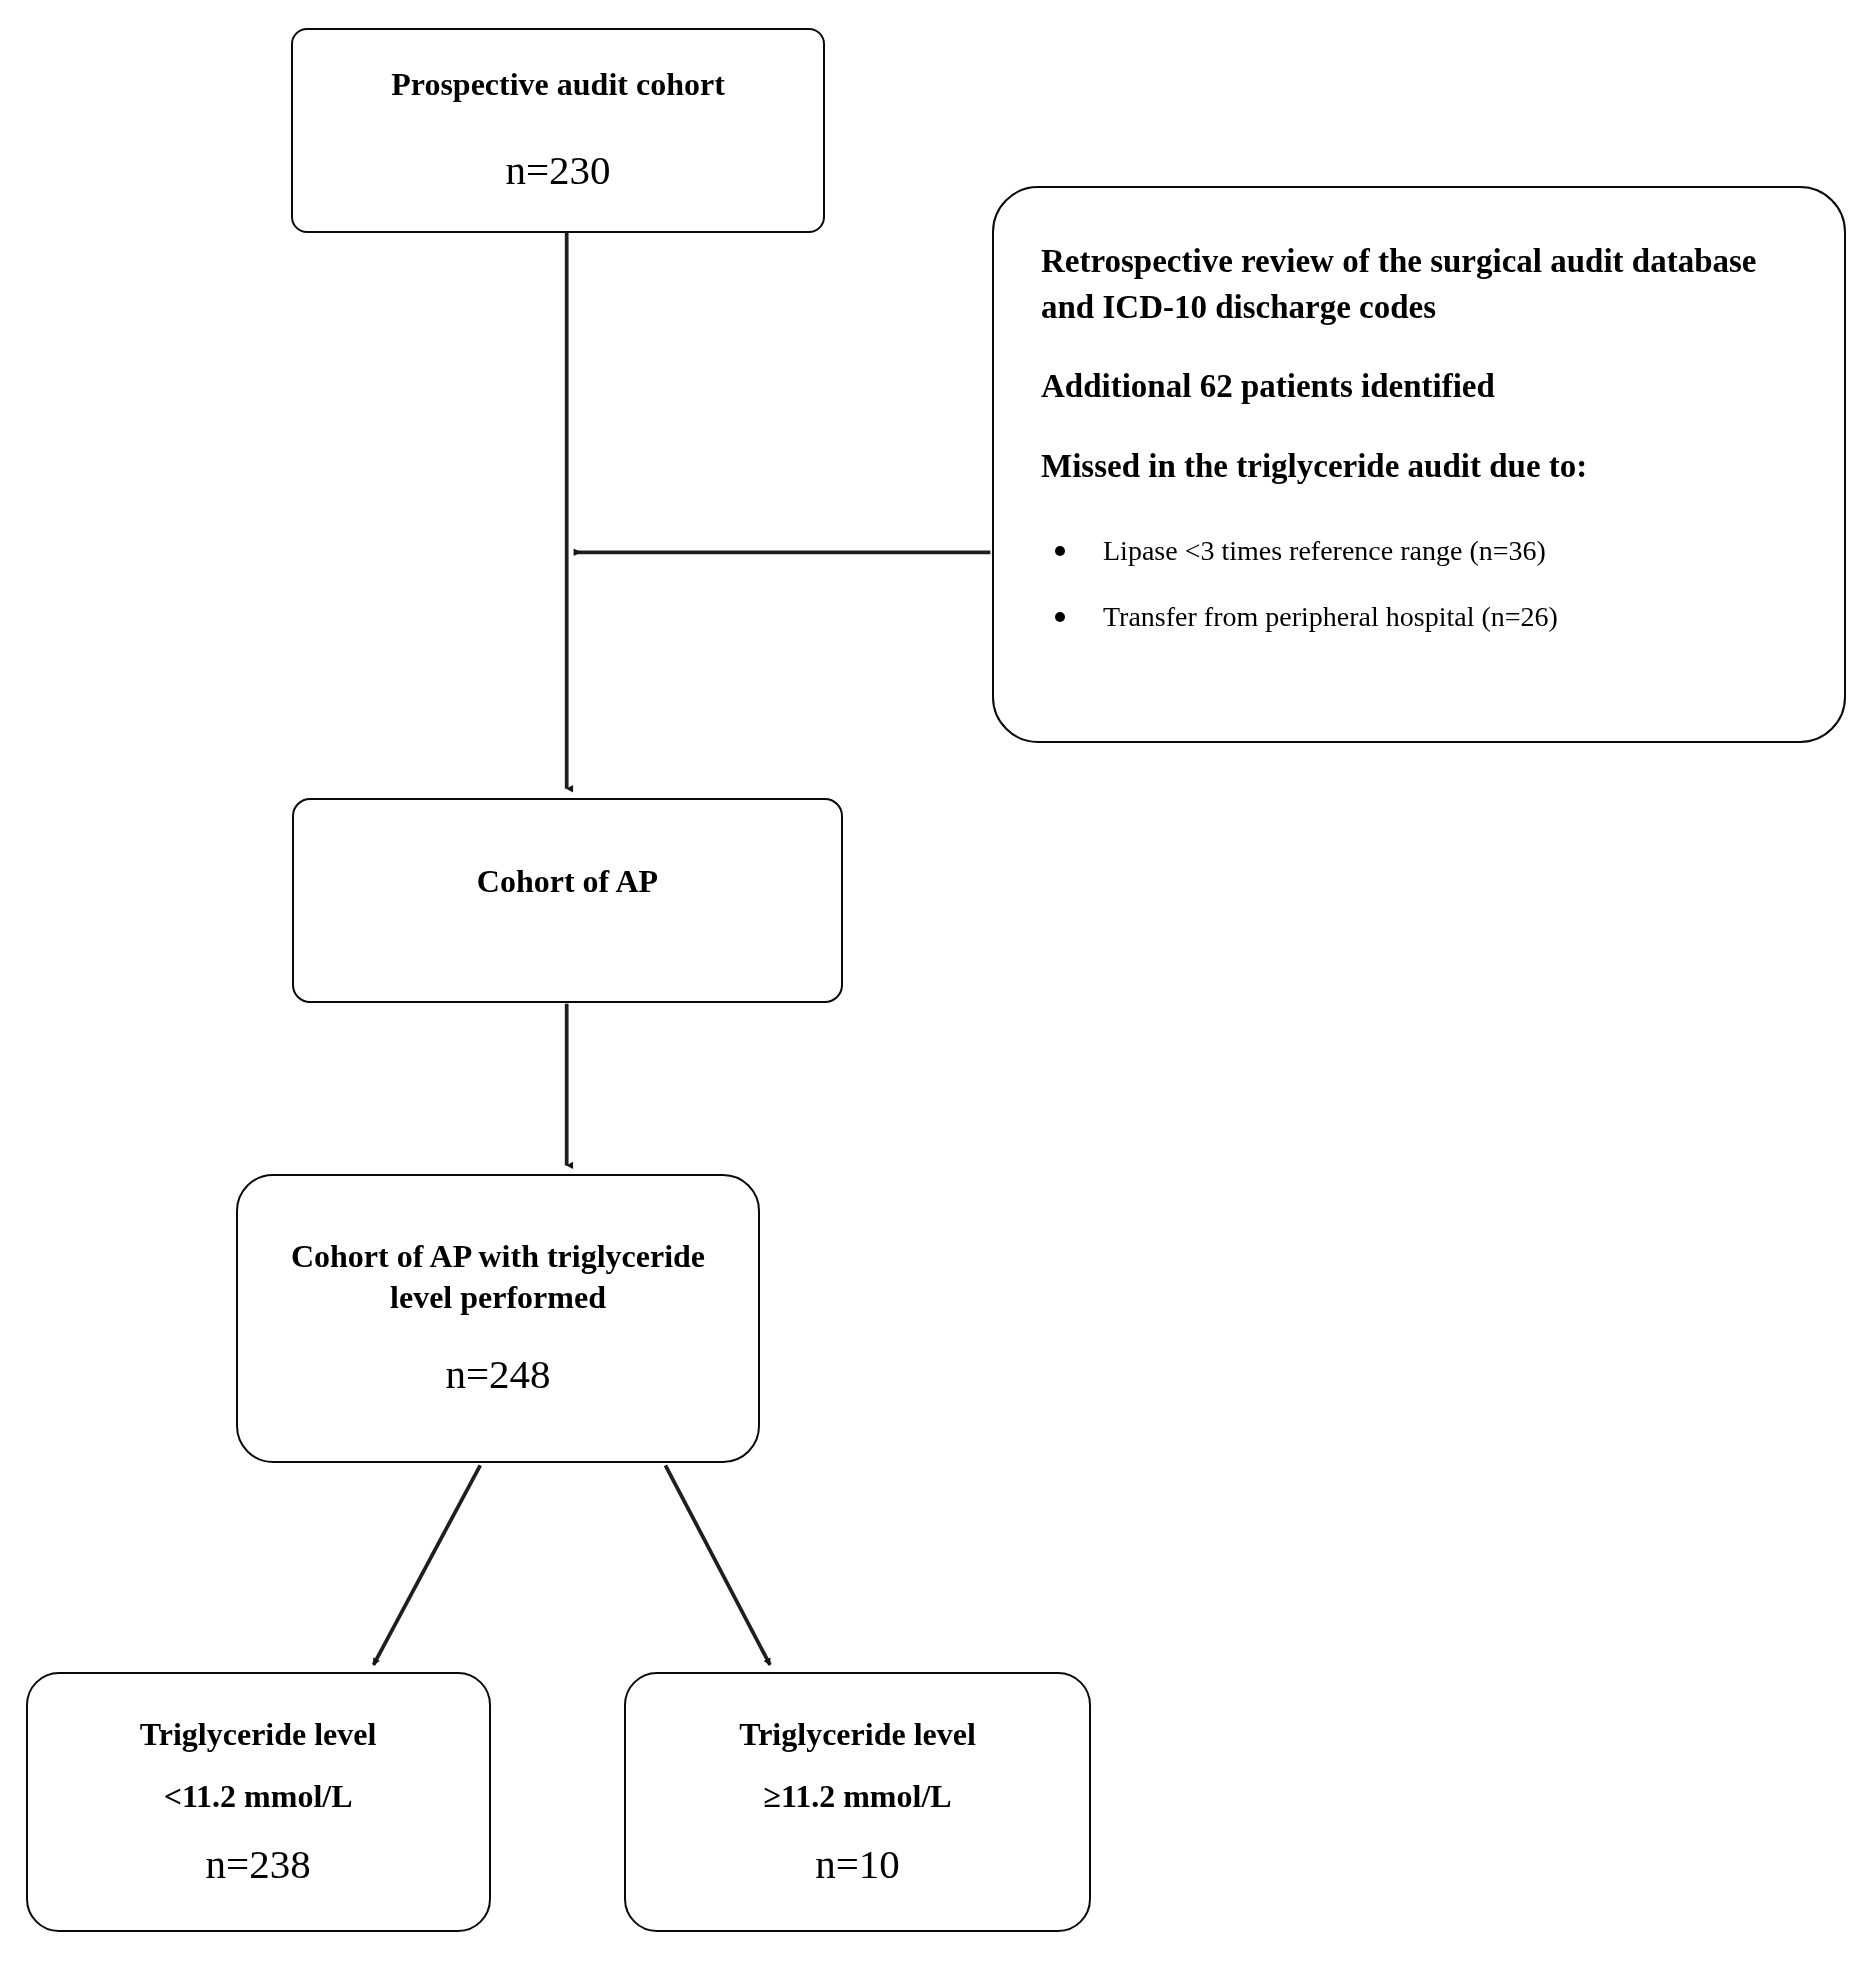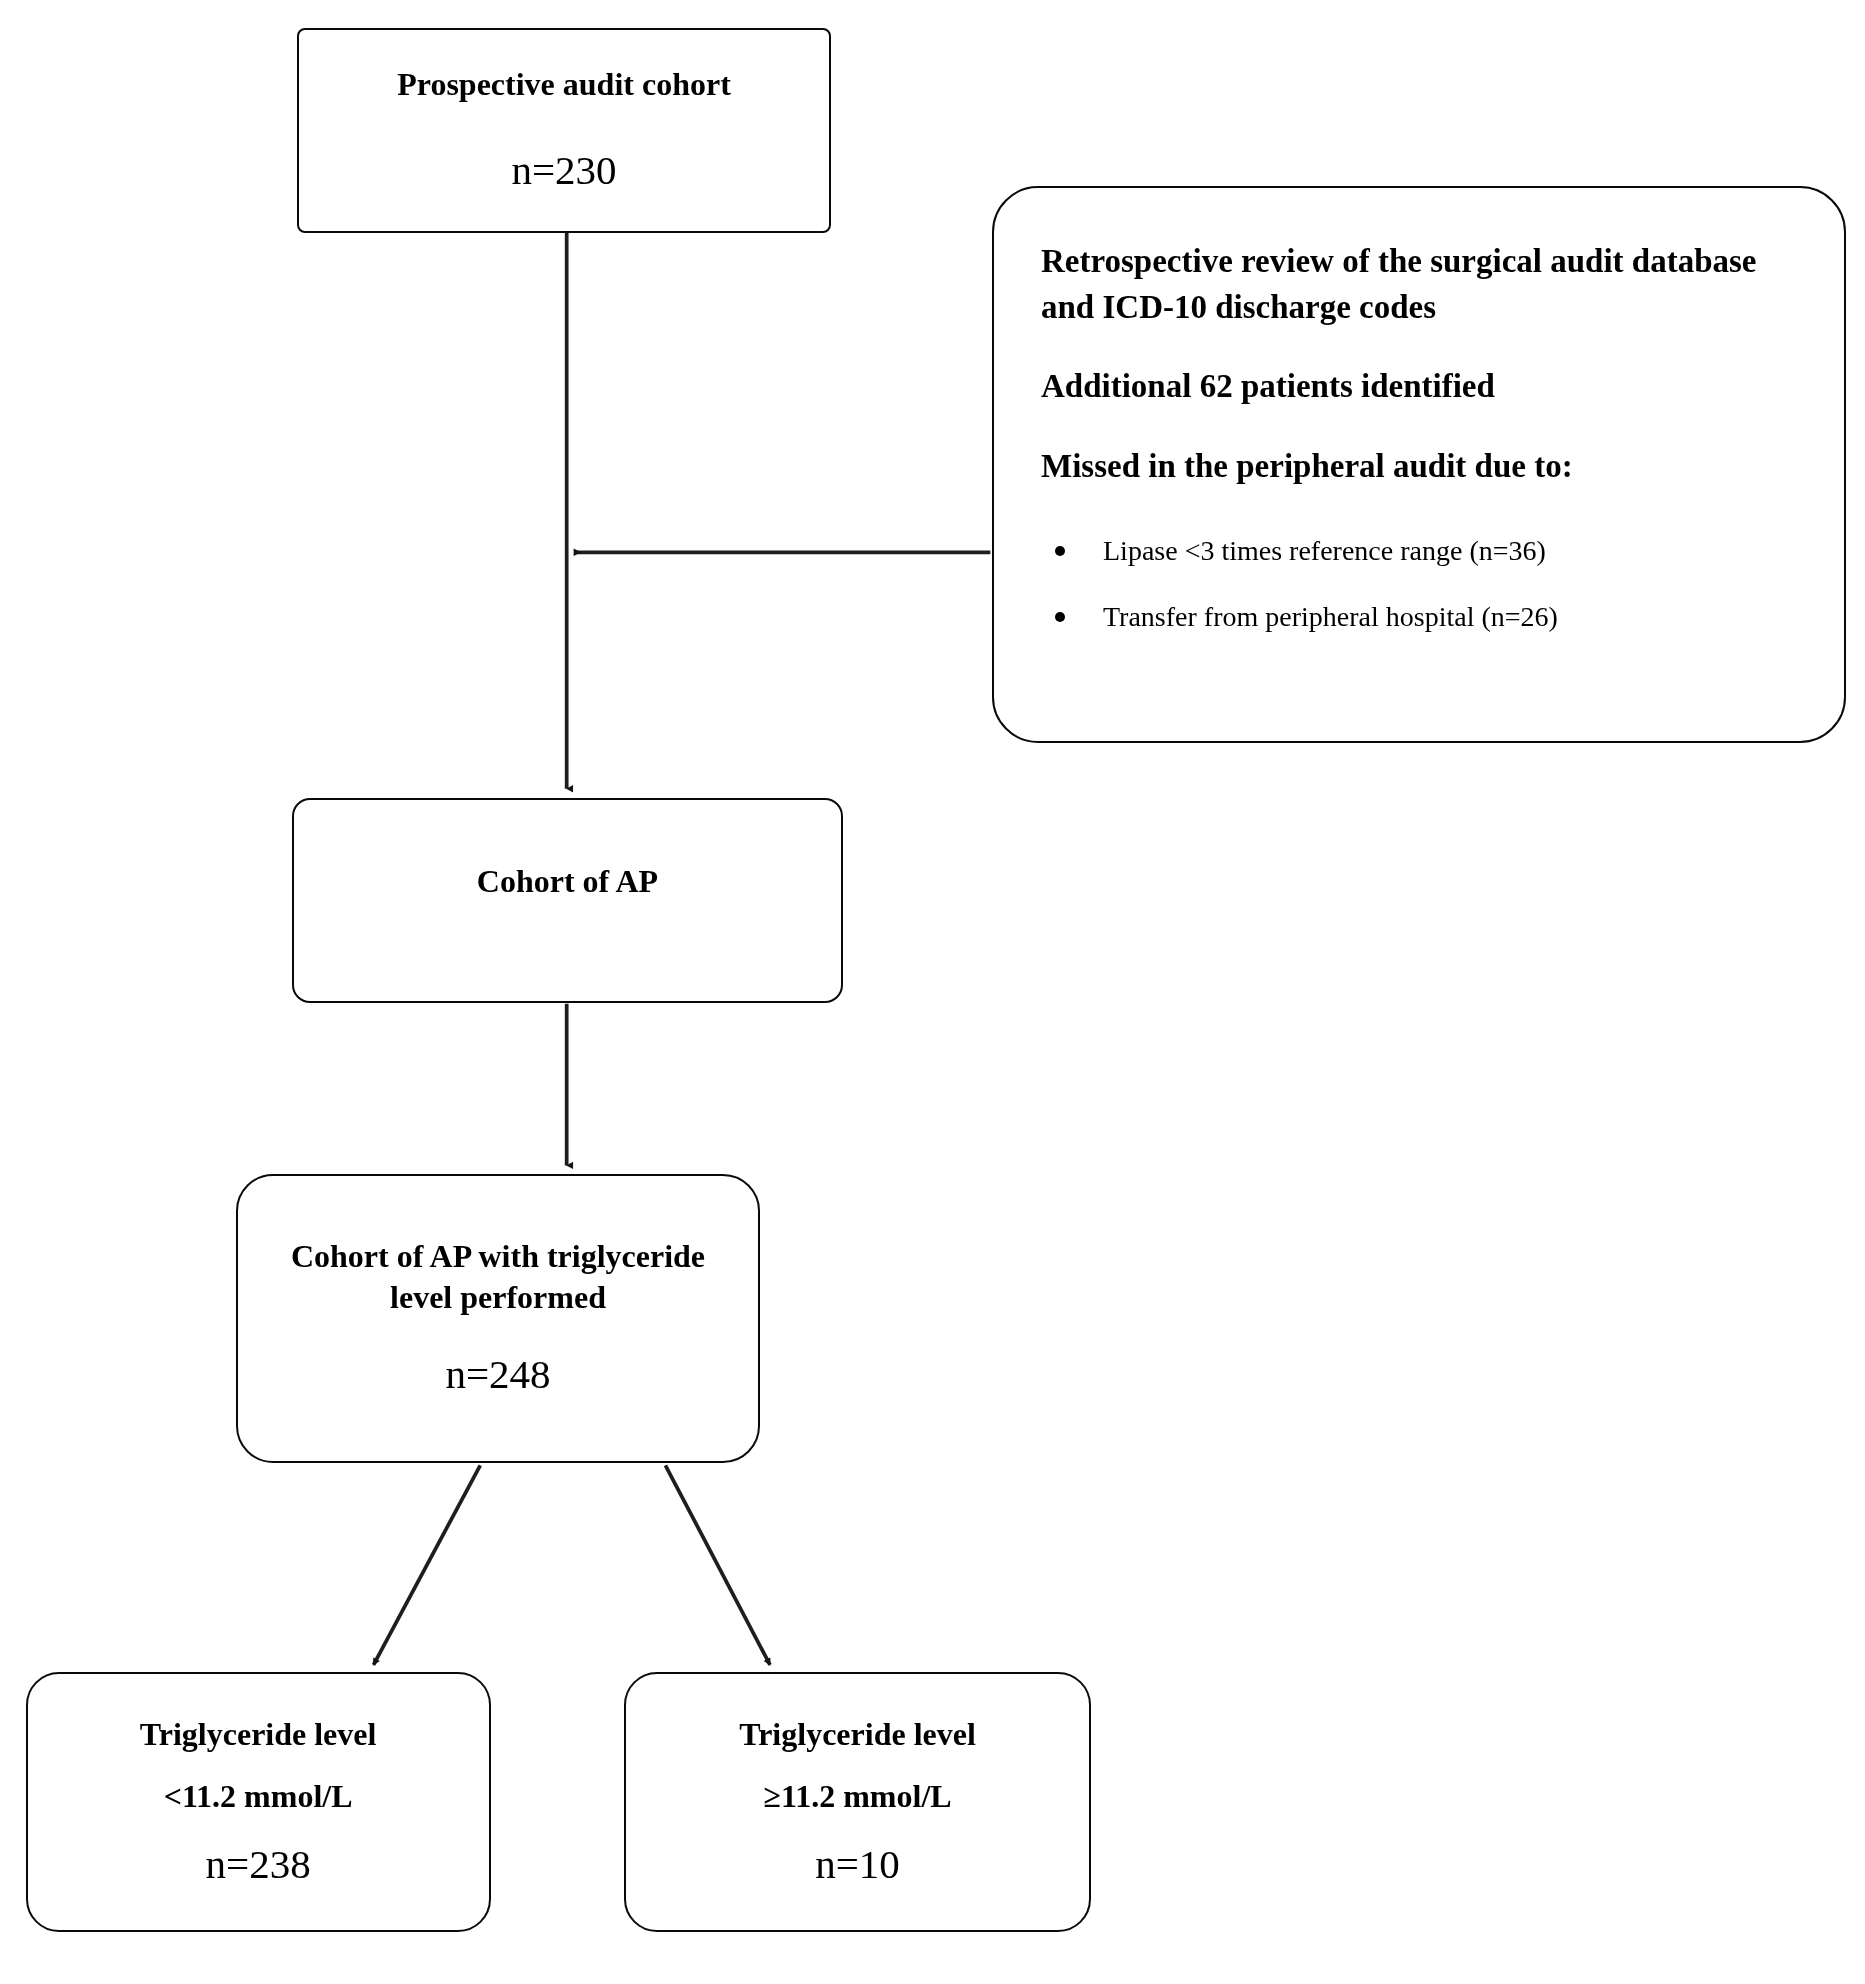--- a/index.html
+++ b/index.html
@@ -40,23 +40,23 @@
   .node.left-align {
     align-items: center;
     text-align: left;
   }
   .line {
     display: block;
     width: 100%;
   }
   
   #node-prospective {
-    left: 297px; top: 28px;
+    left: 291px; top: 28px;
     width: 534px; height: 205px;
-    border-radius: 8px;
+    border-radius: 16px;
     padding: 18px 31px;
   }
   #node-retrospective {
     left: 992px; top: 186px;
     width: 854px; height: 557px;
     border-radius: 46px;
     padding: 51px 39px 51px 47px;
     justify-content: flex-start;
   }
   #node-cohort-ap {
@@ -164,21 +164,21 @@
 
   <div class="node" id="node-prospective">
     <span class="line t-title">Prospective audit cohort</span>
     <span class="sp-lg"></span>
     <span class="line t-plain">n=230</span>
   </div>
 
   <div class="node left-align" id="node-retrospective">
     <div class="r-para">Retrospective review of the surgical audit database and ICD-10 discharge codes</div>
     <div class="r-para">Additional 62 patients identified</div>
-    <div class="r-para last">Missed in the peripheral audit due to:</div>
+    <div class="r-para last">Missed in the triglyceride audit due to:</div>
     <ul class="r-bullets">
       <li>
         <span class="bullet-dot"></span>
         <span>Lipase &lt;3 times reference range (n=36)</span>
       </li>
       <li>
         <span class="bullet-dot"></span>
         <span>Transfer from peripheral hospital (n=26)</span>
       </li>
     </ul>

